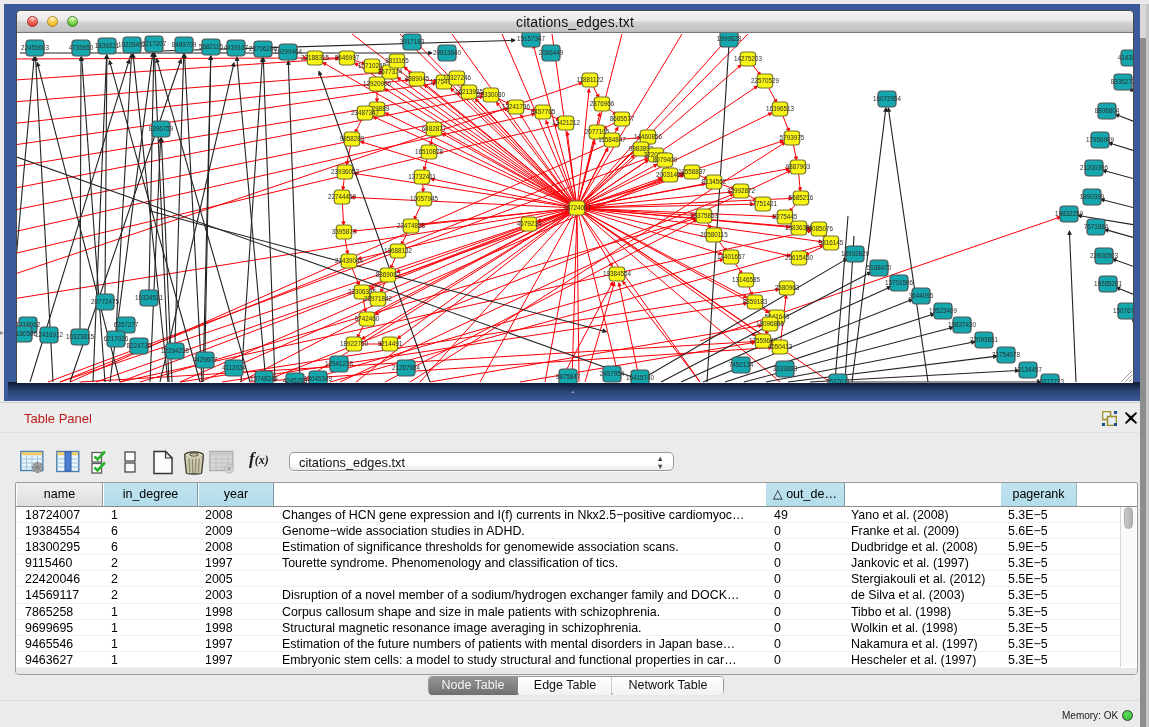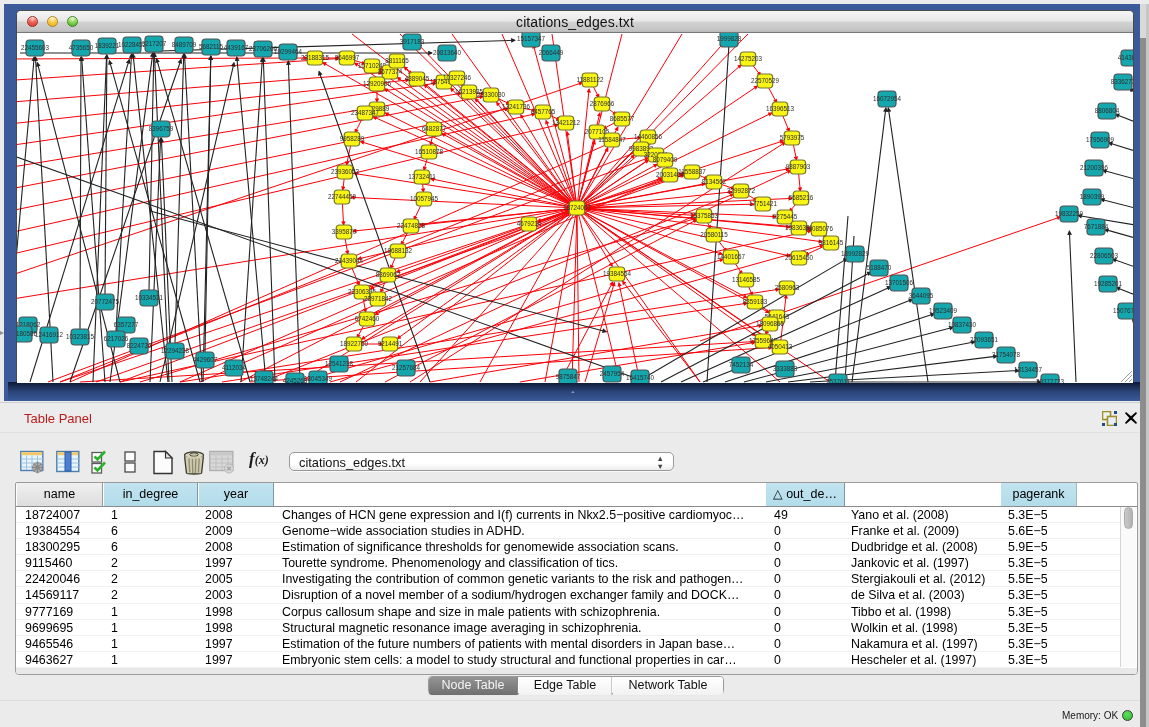--- a/index.html
+++ b/index.html
@@ -729,36 +729,35 @@
         <div class="c c2">1997</div>
         <div class="c c3">Tourette syndrome. Phenomenology and classification of tics.</div>
         <div class="c c4">0</div>
         <div class="c c5">Jankovic et al. (1997)</div>
         <div class="c c6">5.3E−5</div>
       </div>
       <div class="tr">
         <div class="c c0">22420046</div>
         <div class="c c1">2</div>
         <div class="c c2">2005</div>
-        <div class="c c3">Investigating the contribution of common genetic variants to the risk and pathogen…</div>
         <div class="c c4">0</div>
         <div class="c c5">Stergiakouli et al. (2012)</div>
         <div class="c c6">5.5E−5</div>
       </div>
       <div class="tr">
         <div class="c c0">14569117</div>
         <div class="c c1">2</div>
         <div class="c c2">2003</div>
         <div class="c c3">Disruption of a novel member of a sodium/hydrogen exchanger family and DOCK…</div>
         <div class="c c4">0</div>
         <div class="c c5">de Silva et al. (2003)</div>
         <div class="c c6">5.3E−5</div>
       </div>
       <div class="tr">
-        <div class="c c0">9777169</div>
+        <div class="c c0">7865258</div>
         <div class="c c1">1</div>
         <div class="c c2">1998</div>
         <div class="c c3">Corpus callosum shape and size in male patients with schizophrenia.</div>
         <div class="c c4">0</div>
         <div class="c c5">Tibbo et al. (1998)</div>
         <div class="c c6">5.3E−5</div>
       </div>
       <div class="tr">
         <div class="c c0">9699695</div>
         <div class="c c1">1</div>

